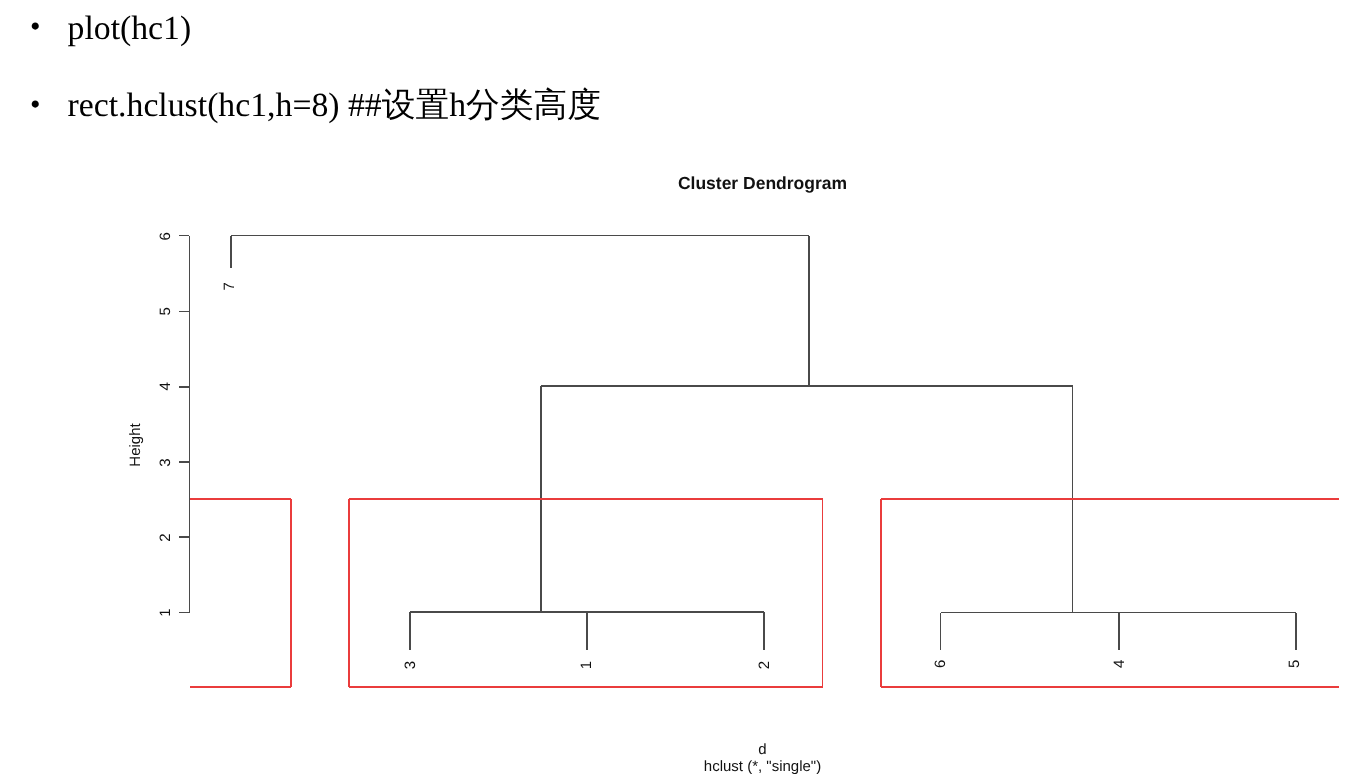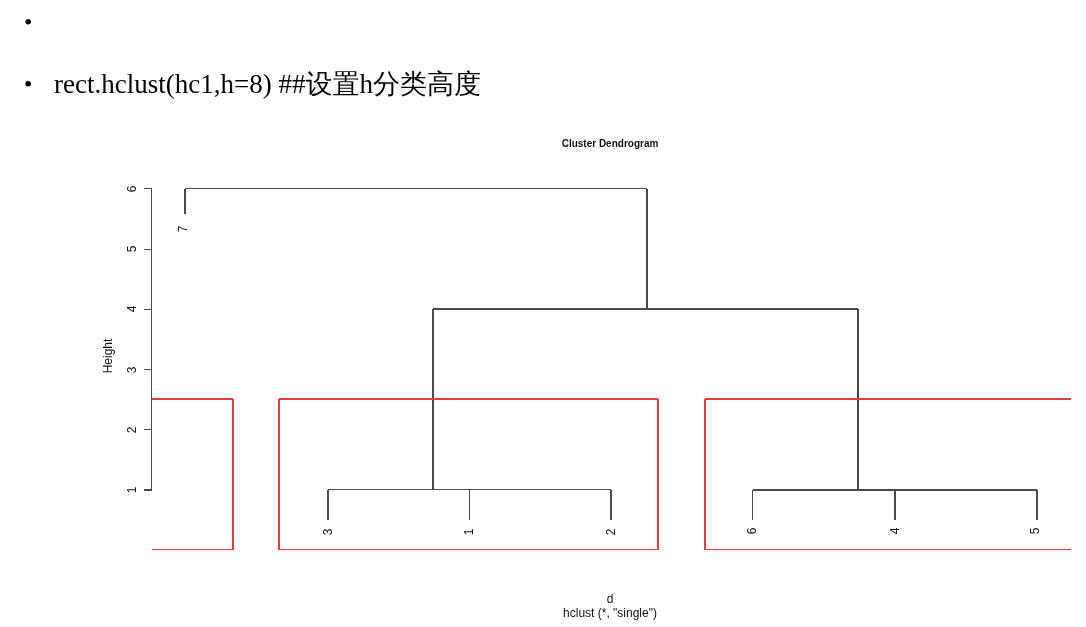--- a/index.html
+++ b/index.html
@@ -3,35 +3,36 @@
 <meta charset="utf-8">
 <style>
   html,body{margin:0;padding:0;background:#ffffff;}
   #page{position:relative;width:1086px;height:627px;background:#ffffff;overflow:hidden;
         font-family:"Liberation Sans",sans-serif;color:#000;}
   .bullet-line{position:absolute;left:24px;display:flex;align-items:flex-start;
                font-family:"Liberation Serif",serif;font-size:27px;color:#000;white-space:nowrap;}
   .bullet-dot{width:30px;text-align:left;font-size:24px;line-height:32px;}
   .bullet-text{line-height:32px;}
   .chart-title{position:absolute;left:460px;top:138px;width:300px;text-align:center;
-               font-size:10px;font-weight:bold;color:#111;}
+               font-size:14px;font-weight:bold;color:#111;}
   .vtext{position:absolute;display:flex;align-items:center;justify-content:center;
          transform:rotate(-90deg);font-size:12px;color:#111;white-space:nowrap;}
   .tick-label{width:16px;height:16px;line-height:16px;text-align:center;}
   .leaf-label{width:16px;height:16px;line-height:16px;text-align:center;}
   .xlab{position:absolute;width:300px;text-align:center;font-size:12px;color:#111;}
   svg{position:absolute;left:0;top:0;}
 </style>
 </head>
 <body>
 
 <div id="page">
 
   <div class="bullet-line" style="top:6px;">
     <span class="bullet-dot">•</span>
+    <span class="bullet-text">plot(hc1)</span>
   </div>
   <div class="bullet-line" style="top:68px;">
     <span class="bullet-dot">•</span>
     <span class="bullet-text">rect.hclust(hc1,h=8) ##设置h分类高度</span>
   </div>
 
   <div>
     <svg width="1086" height="627" viewBox="0 0 1086 627">
         <line x1="151.5" y1="188.5" x2="151.5" y2="490" stroke="#4a4a4a" stroke-width="1.3" shape-rendering="crispEdges"></line>
         <line x1="143.5" y1="188.5" x2="151.5" y2="188.5" stroke="#4a4a4a" stroke-width="1.3" shape-rendering="crispEdges"></line>

